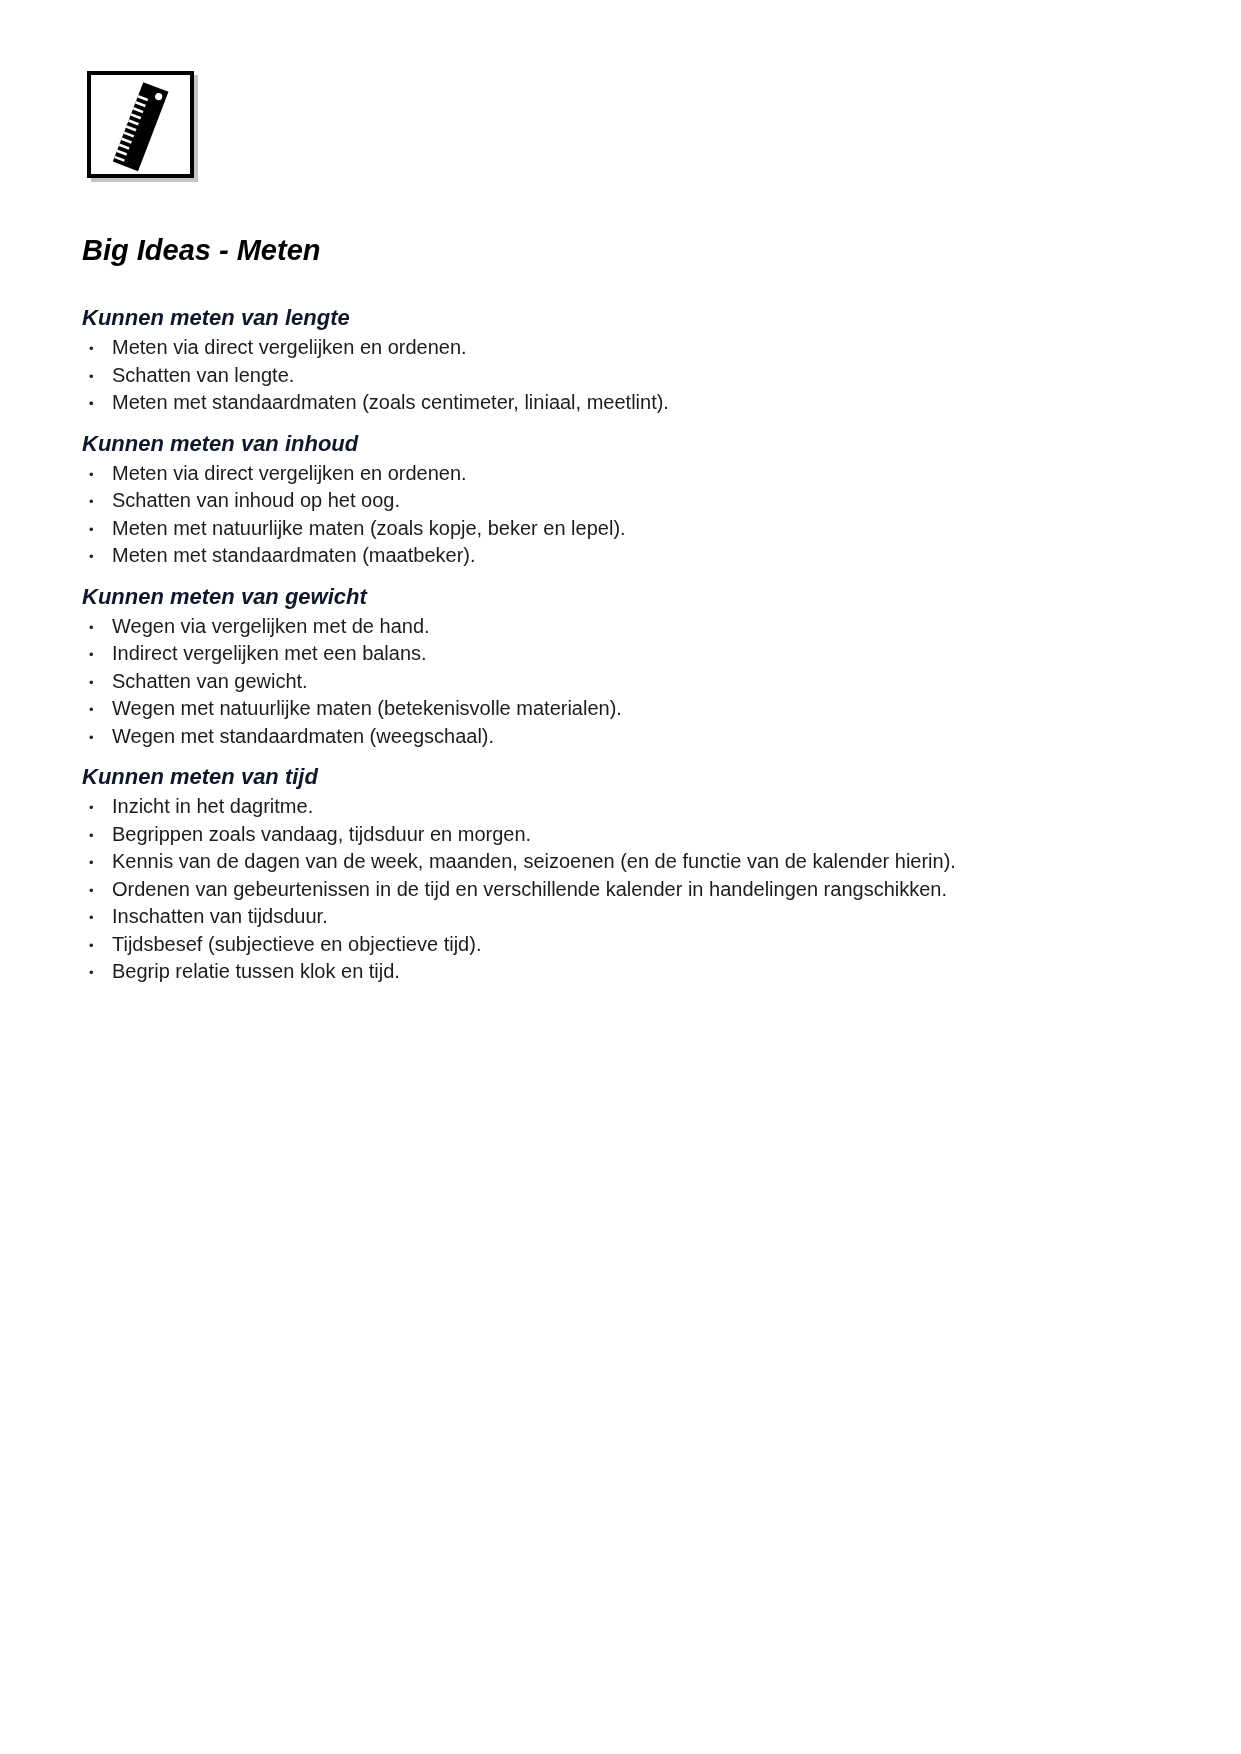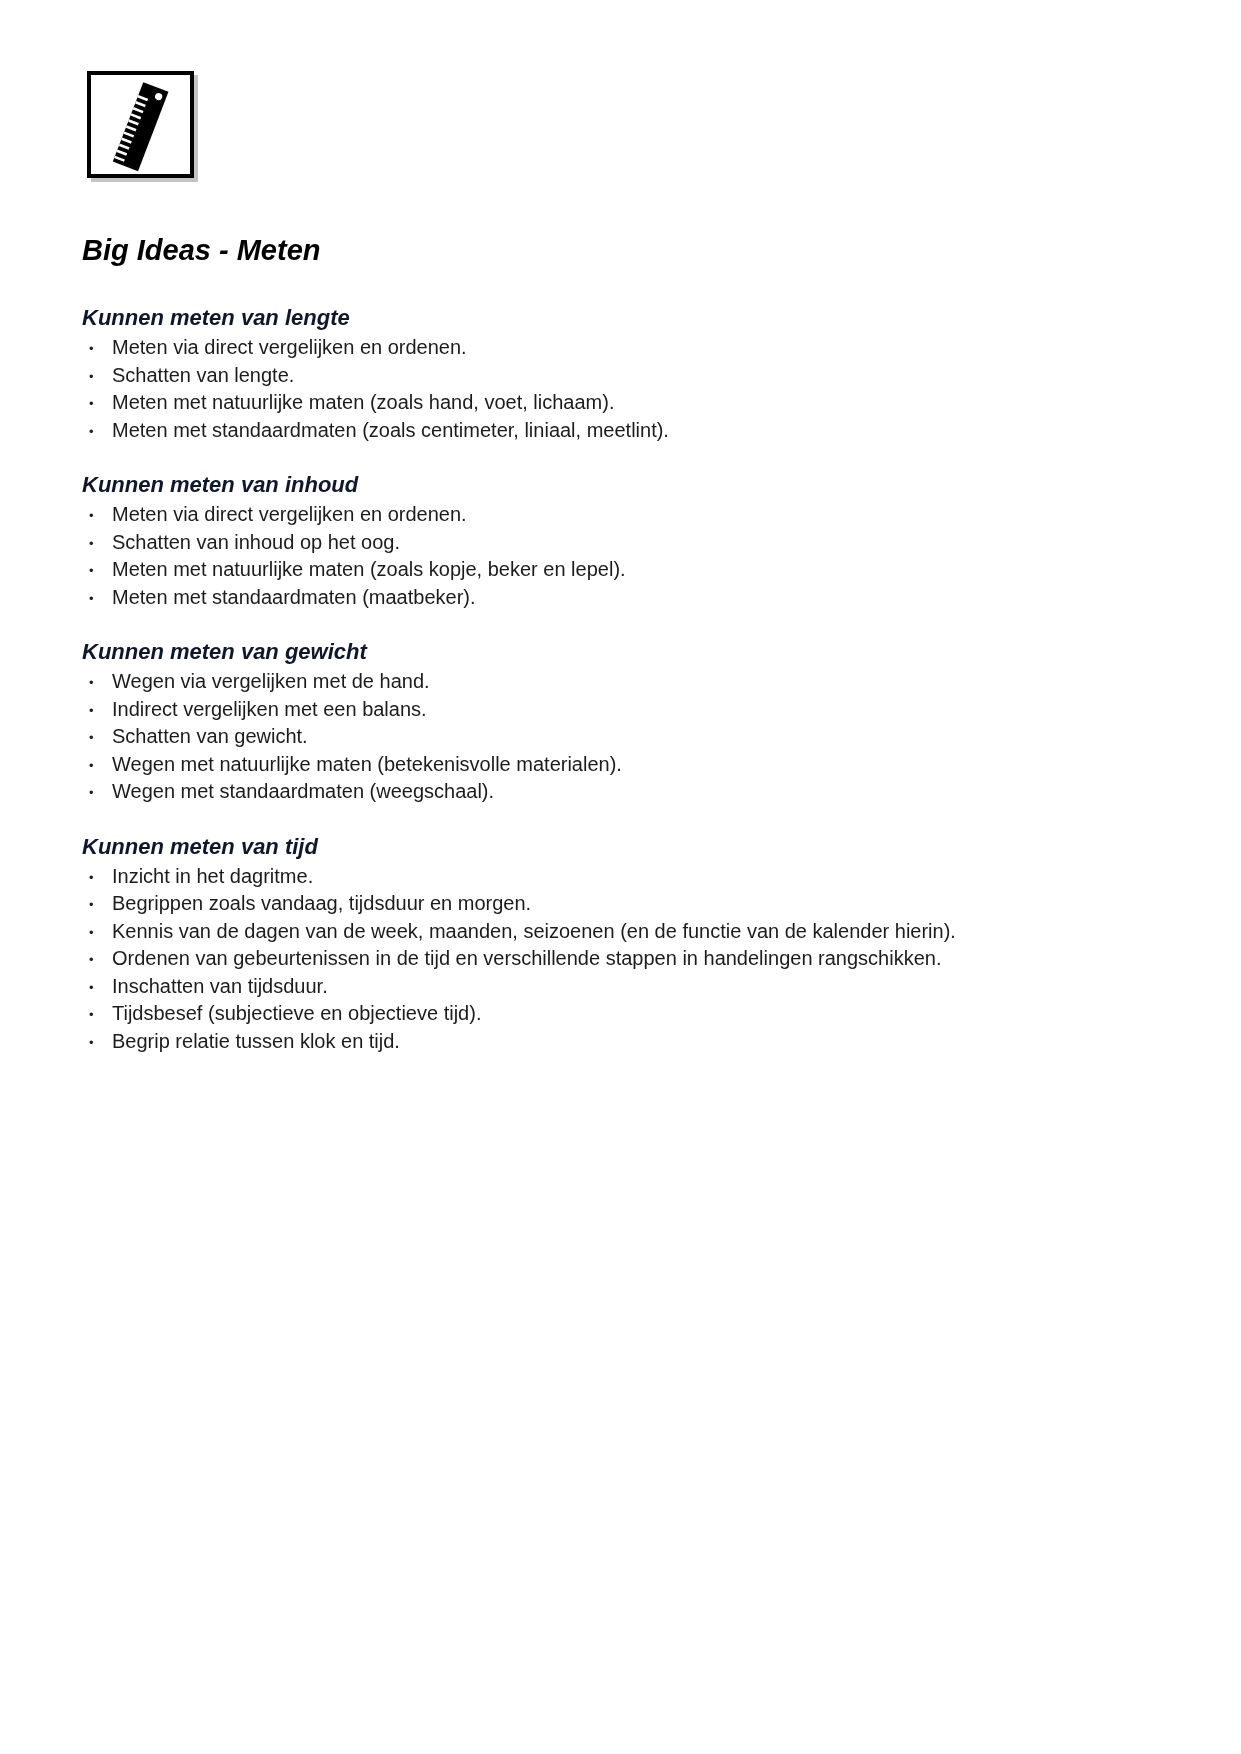--- a/index.html
+++ b/index.html
@@ -44,21 +44,21 @@
   }
   .page-title {
     margin: 0;
     font-style: italic;
     font-weight: bold;
     font-size: 29px;
     line-height: 34px;
     color: #000000;
   }
   .section {
-    margin-top: 28px;
+    margin-top: 14px;
   }
   .section:first-of-type {
     margin-top: 38px;
   }
   .section-heading {
     margin: 0;
     font-style: italic;
     font-weight: bold;
     font-size: 22px;
     line-height: 26px;
@@ -139,21 +139,21 @@
   </div>
 
   <div class="content">
     <h1 class="page-title">Big Ideas - Meten</h1>
     <div id="sections">
         <section class="section">
           <h2 class="section-heading">Kunnen meten van lengte</h2>
           <ul class="bullet-list">
             <li class="bullet-item"><span class="bullet-marker">•</span><span>Meten via direct vergelijken en ordenen.</span></li>
             <li class="bullet-item"><span class="bullet-marker">•</span><span>Schatten van lengte.</span></li>
-            <li class="bullet-item"><span class="bullet-marker">•</span><span>Meten met natuurlijke maten (zoals hand, voet, lichaam).</span></li>
+            <li class="bullet-item"><span class="bullet-marker">•</span></li>
             <li class="bullet-item"><span class="bullet-marker">•</span><span>Meten met standaardmaten (zoals centimeter, liniaal, meetlint).</span></li>
           </ul>
         </section>
         <section class="section">
           <h2 class="section-heading">Kunnen meten van inhoud</h2>
           <ul class="bullet-list">
             <li class="bullet-item"><span class="bullet-marker">•</span><span>Meten via direct vergelijken en ordenen.</span></li>
             <li class="bullet-item"><span class="bullet-marker">•</span><span>Schatten van inhoud op het oog.</span></li>
             <li class="bullet-item"><span class="bullet-marker">•</span><span>Meten met natuurlijke maten (zoals kopje, beker en lepel).</span></li>
             <li class="bullet-item"><span class="bullet-marker">•</span><span>Meten met standaardmaten (maatbeker).</span></li>
@@ -168,21 +168,21 @@
             <li class="bullet-item"><span class="bullet-marker">•</span><span>Wegen met natuurlijke maten (betekenisvolle materialen).</span></li>
             <li class="bullet-item"><span class="bullet-marker">•</span><span>Wegen met standaardmaten (weegschaal).</span></li>
           </ul>
         </section>
         <section class="section">
           <h2 class="section-heading">Kunnen meten van tijd</h2>
           <ul class="bullet-list">
             <li class="bullet-item"><span class="bullet-marker">•</span><span>Inzicht in het dagritme.</span></li>
             <li class="bullet-item"><span class="bullet-marker">•</span><span>Begrippen zoals vandaag, tijdsduur en morgen.</span></li>
             <li class="bullet-item"><span class="bullet-marker">•</span><span>Kennis van de dagen van de week, maanden, seizoenen (en de functie van de kalender hierin).</span></li>
-            <li class="bullet-item"><span class="bullet-marker">•</span><span>Ordenen van gebeurtenissen in de tijd en verschillende stappen in handelingen rangschikken.</span></li>
+            <li class="bullet-item"><span class="bullet-marker">•</span><span>Ordenen van gebeurtenissen in de tijd en verschillende kalender in handelingen rangschikken.</span></li>
             <li class="bullet-item"><span class="bullet-marker">•</span><span>Inschatten van tijdsduur.</span></li>
             <li class="bullet-item"><span class="bullet-marker">•</span><span>Tijdsbesef (subjectieve en objectieve tijd).</span></li>
             <li class="bullet-item"><span class="bullet-marker">•</span><span>Begrip relatie tussen klok en tijd.</span></li>
           </ul>
         </section>
       </div>
   </div>
 
   <div class="footer">
     <span class="page-number">18</span>

